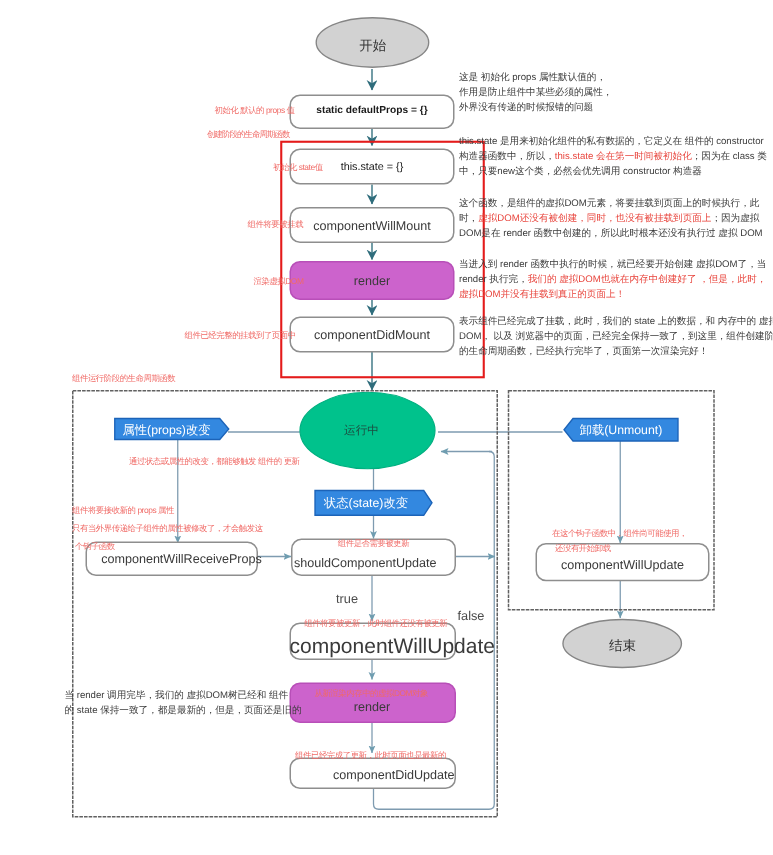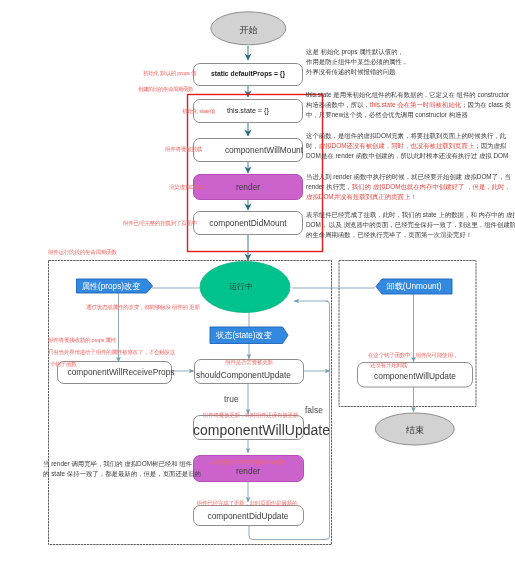--- a/index.html
+++ b/index.html
@@ -5,28 +5,28 @@
   html,body{margin:0;padding:0;}
   body{width:515px;height:570px;background:#ffffff;font-family:"Liberation Sans",sans-serif;overflow:hidden;position:relative;}
   .stage{position:absolute;left:0;top:0;width:515px;height:570px;padding-left:20px;}
   svg{position:absolute;left:0;top:0;}
   .lbl{position:absolute;text-align:center;color:#3a3a3a;white-space:nowrap;}
   .n-start{left:212px;top:24px;width:73px;font-size:9px;color:#333;}
   .n-end{left:375px;top:424px;width:80px;font-size:9px;color:#333;}
   .n-running{left:199px;top:281px;width:84px;font-size:7.8px;color:#1c4c40;}
   .b-dp{left:193px;top:70px;width:110px;font-size:6.8px;font-weight:bold;color:#1a1a1a;}
   .b-ts{left:193px;top:106px;width:110px;font-size:7.2px;font-weight:normal;color:#1a1a1a;}
-  .b-cwm{left:193px;top:145px;width:110px;font-size:8.4px;color:#3a3a3a;margin-left:16px;}
+  .b-cwm{left:193px;top:145px;width:110px;font-size:8.4px;color:#3a3a3a;}
   .b-rd{left:193px;top:182px;width:110px;font-size:8.4px;color:#3a3a3a;}
   .b-cdm{left:193px;top:218px;width:110px;font-size:8.4px;color:#3a3a3a;}
   .b-cwrp{left:57px;top:367px;width:128px;font-size:8.4px;color:#3a3a3a;}
   .b-scu{left:194px;top:370px;width:99px;font-size:8.4px;color:#3a3a3a;}
   .b-cwu{left:193px;top:422px;width:110px;font-size:14px;color:#3a3a3a;}
   .b-rd2{left:193px;top:466px;width:110px;font-size:8.4px;color:#3a3a3a;}
-  .b-cdu{left:193px;top:511px;width:110px;font-size:8.4px;color:#3a3a3a;}
+  .b-cdu{left:193px;top:511px;width:110px;font-size:8.4px;color:#3a3a3a;text-align:right;}
   .b-cwum{left:357px;top:371px;width:116px;font-size:8.4px;color:#3a3a3a;}
   .p-props{left:76px;top:281px;width:70px;font-size:8.2px;color:#fff;}
   .p-state{left:210px;top:330px;width:68px;font-size:8.2px;color:#fff;}
   .p-unm{left:380px;top:281px;width:68px;font-size:8.2px;color:#fff;}
   .el{position:absolute;font-size:8.5px;color:#4a4a4a;white-space:nowrap;}
   .el-true{left:224px;top:394px;}
   .el-false{left:305px;top:365px;margin-top:40px;}
   
   .ra{position:absolute;white-space:nowrap;color:#f06a66;font-size:5.6px;letter-spacing:-0.3px;}
   .ra.c{text-align:center;}

